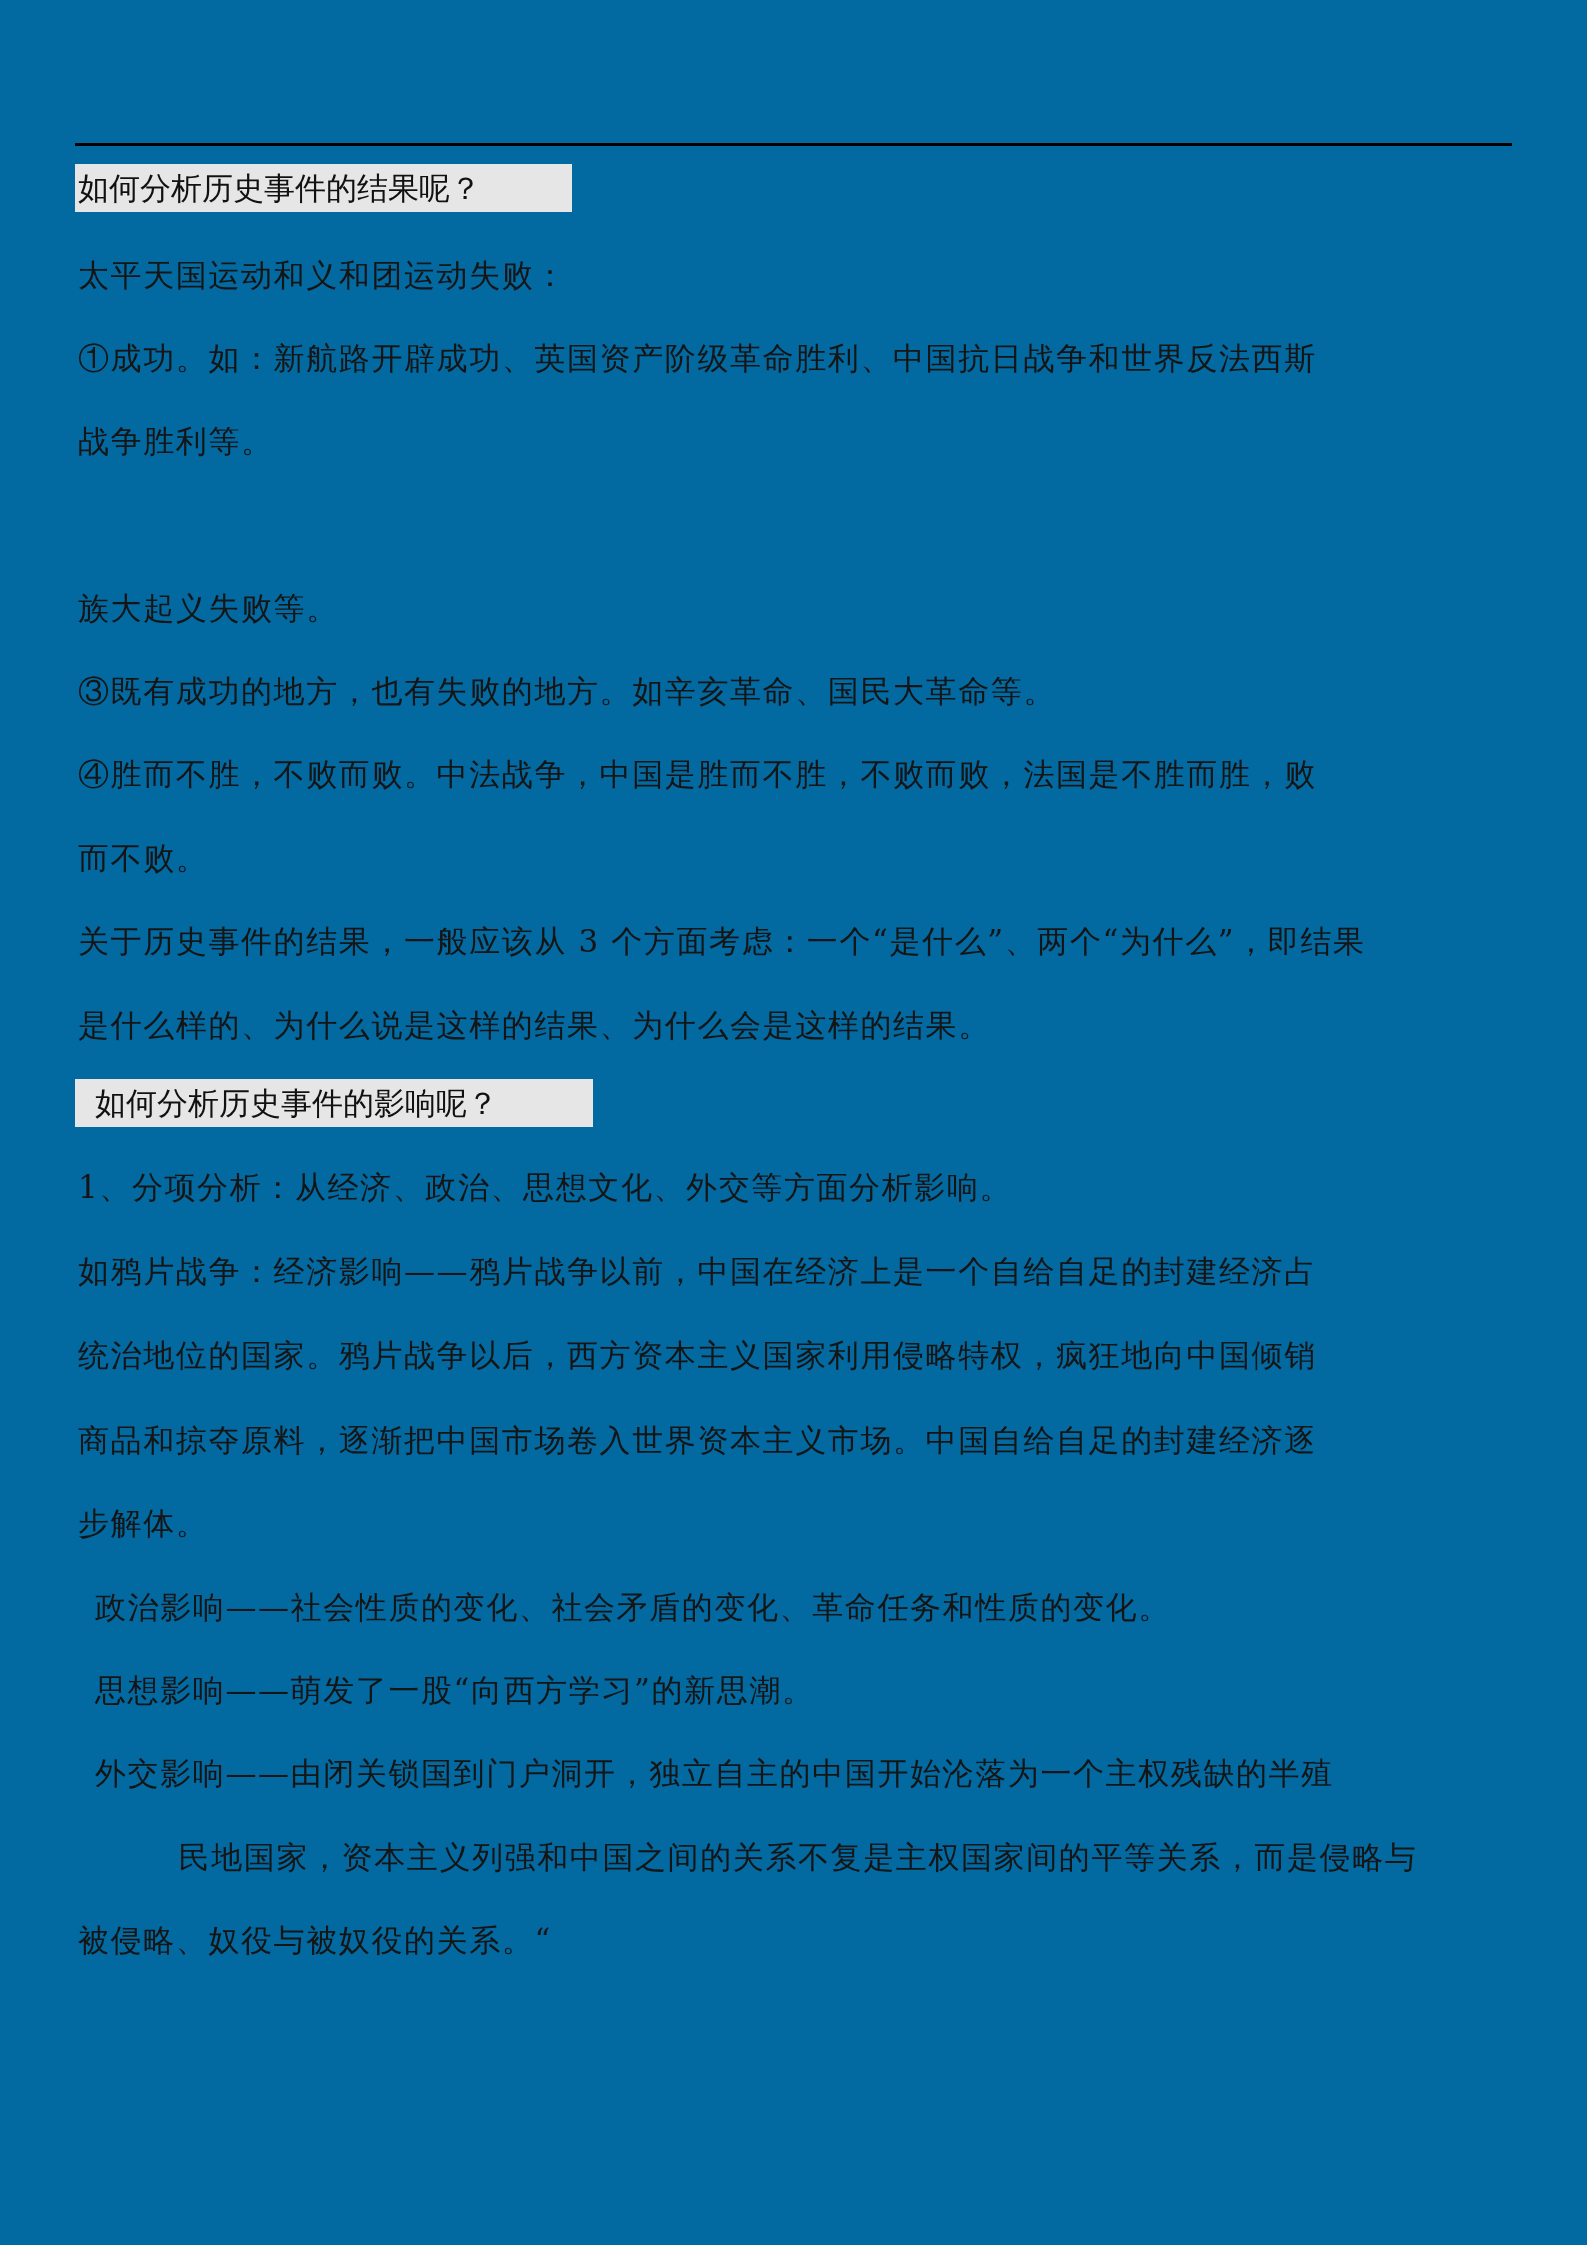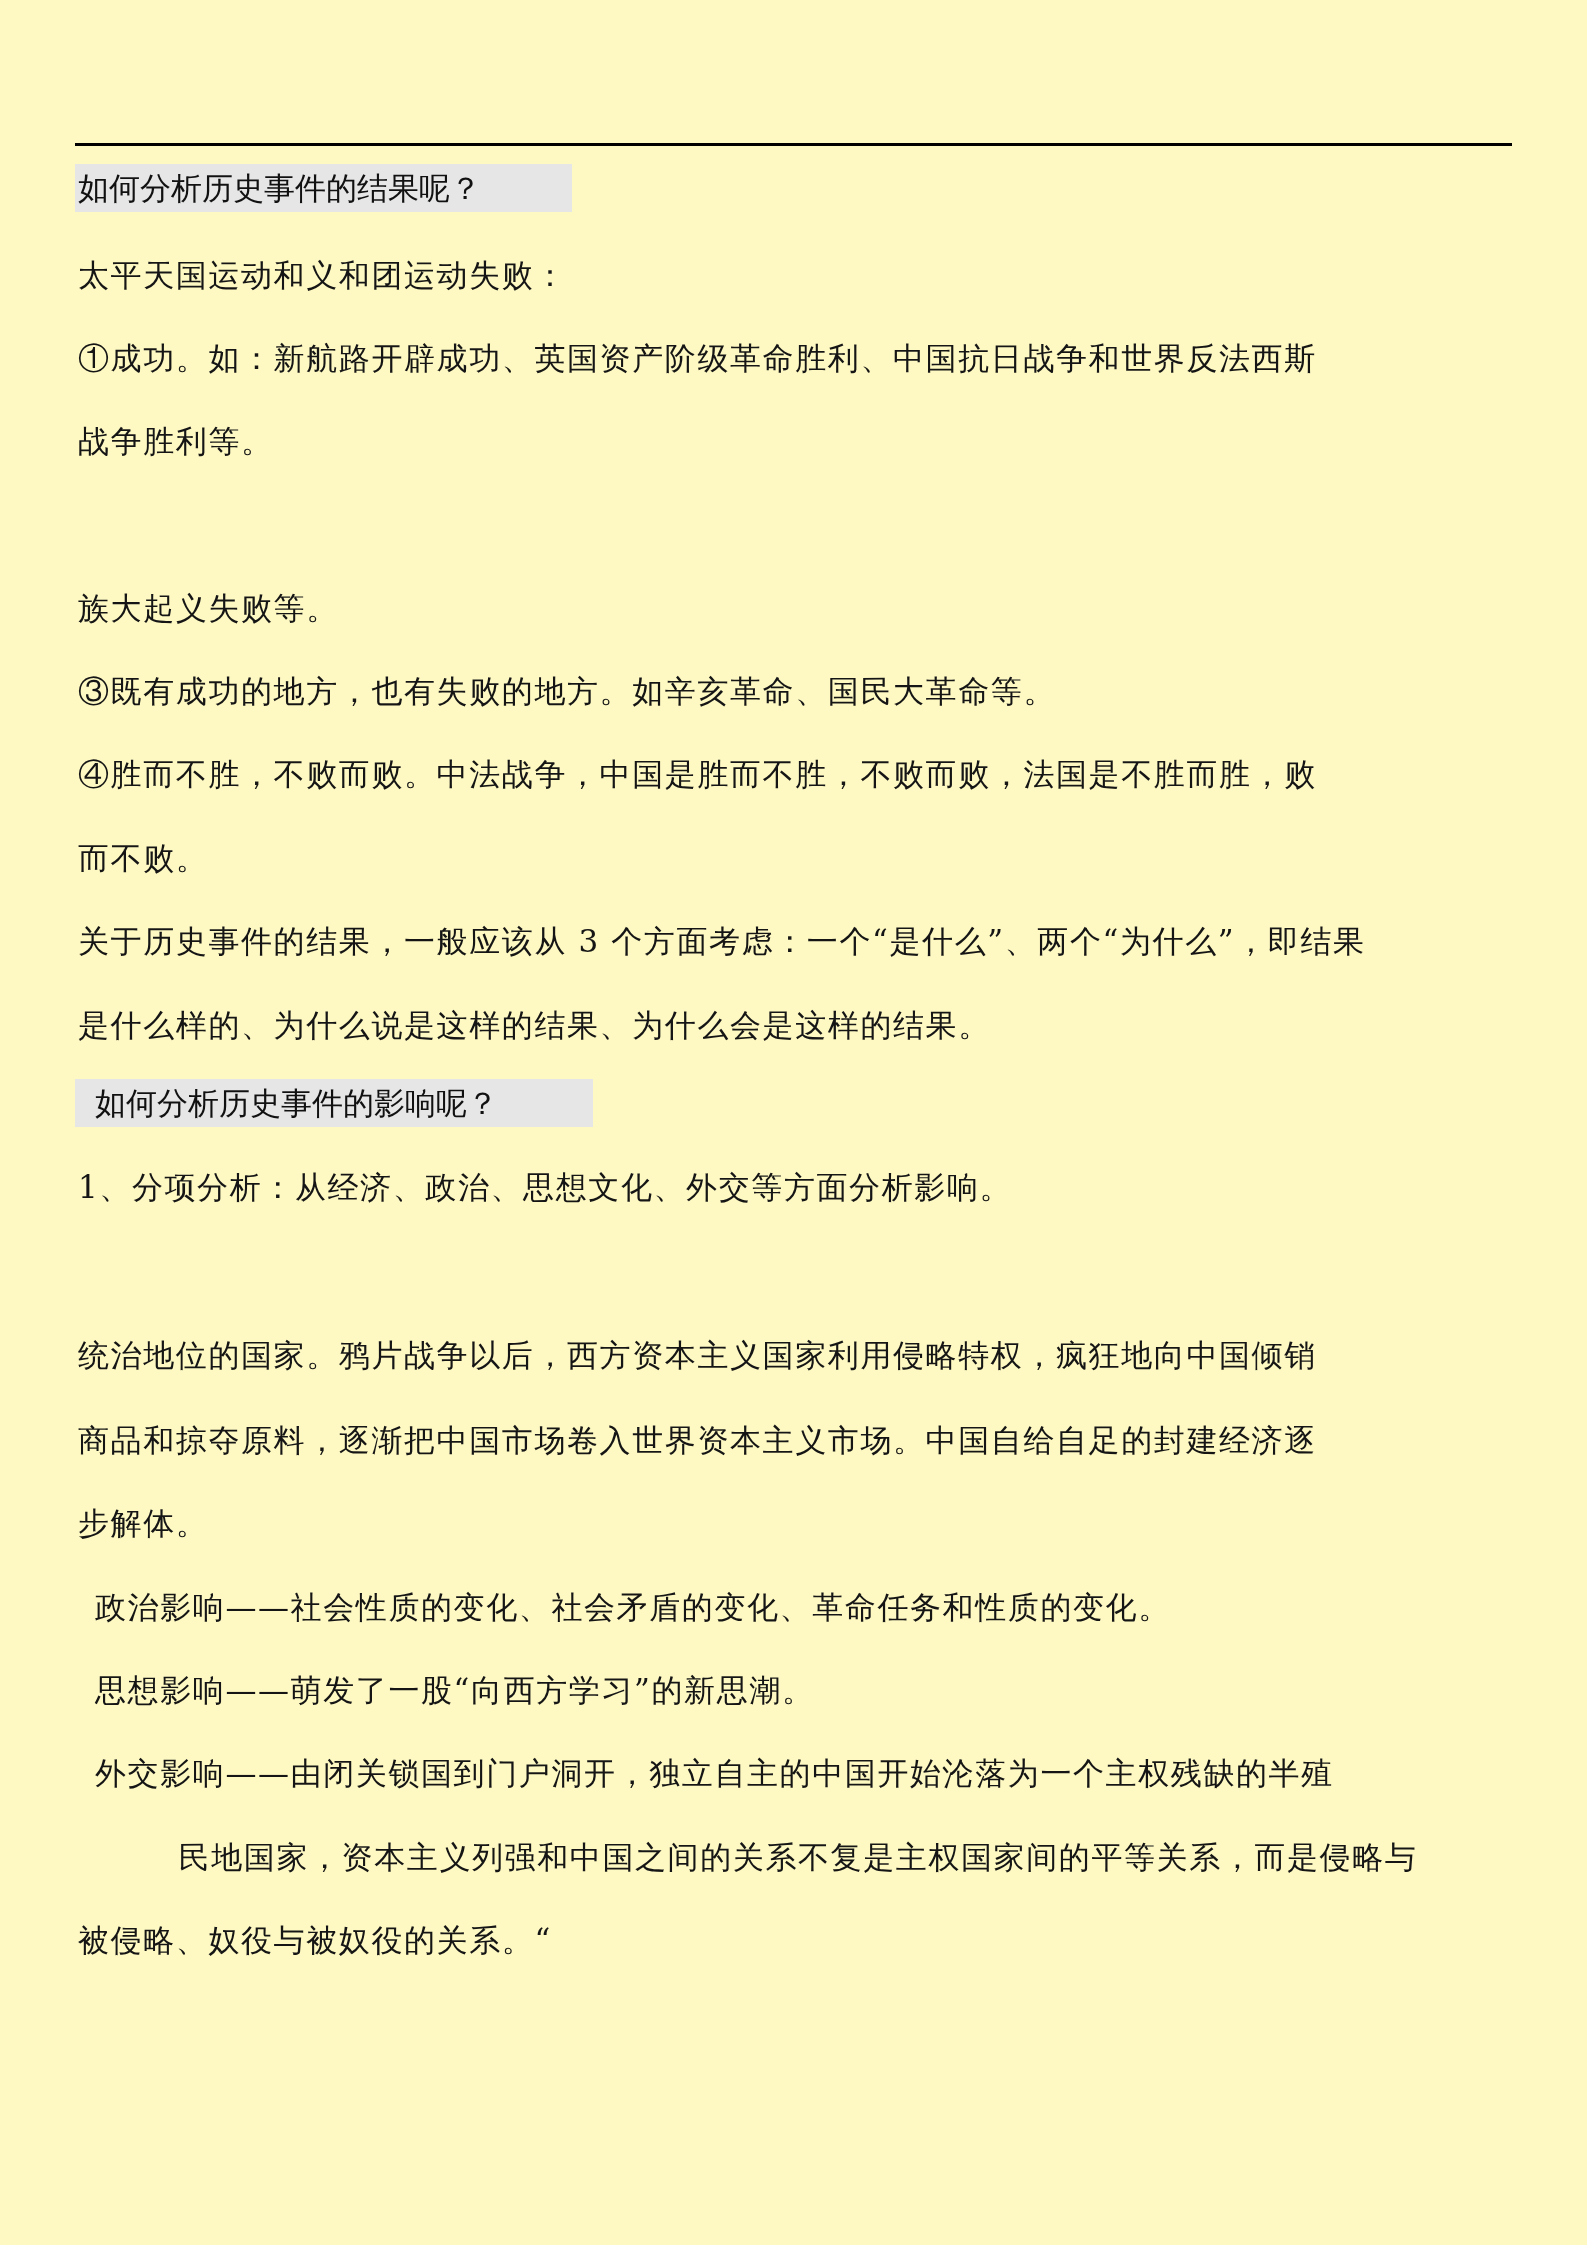--- a/index.html
+++ b/index.html
@@ -14,21 +14,21 @@
       overflow: hidden;
       font-family: "DejaVu Serif", "Liberation Serif", serif;
       color: #111111;
     }
     .page {
       position: absolute;
       left: 0;
       top: 0;
       width: 1587px;
       height: 2245px;
-      background: #fef9c3;
+      background: #0369a1;
     }
     .header-rule {
       position: absolute;
       left: 75px;
       top: 143px;
       width: 1437px;
       height: 3px;
       background: #000000;
     }
     .heading {
@@ -89,20 +89,21 @@
   <div class="line" style="top:754px;">④胜而不胜，不败而败。中法战争，中国是胜而不胜，不败而败，法国是不胜而胜，败</div>
   <div class="line" style="top:838px;">而不败。</div>
 
   <div class="line" style="top:921px;">关于历史事件的结果，一般应该从 3 个方面考虑：一个“是什么”、两个“为什么”，即结果</div>
   <div class="line" style="top:1005px;">是什么样的、为什么说是这样的结果、为什么会是这样的结果。</div>
 
   <div class="heading h2">如何分析历史事件的影响呢？</div>
 
   <div class="line" style="top:1167px;">1、分项分析：从经济、政治、思想文化、外交等方面分析影响。</div>
 
+  <div class="line" style="top:1251px;">如鸦片战争：经济影响——鸦片战争以前，中国在经济上是一个自给自足的封建经济占</div>
   <div class="line" style="top:1335px;">统治地位的国家。鸦片战争以后，西方资本主义国家利用侵略特权，疯狂地向中国倾销</div>
   <div class="line" style="top:1420px;">商品和掠夺原料，逐渐把中国市场卷入世界资本主义市场。中国自给自足的封建经济逐</div>
   <div class="line" style="top:1503px;">步解体。</div>
 
   <div class="line indent" style="top:1587px;">政治影响——社会性质的变化、社会矛盾的变化、革命任务和性质的变化。</div>
 
   <div class="line indent" style="top:1670px;">思想影响——萌发了一股“向西方学习”的新思潮。</div>
 
   <div class="line indent" style="top:1753px;">外交影响——由闭关锁国到门户洞开，独立自主的中国开始沦落为一个主权残缺的半殖</div>
   <div class="line" style="top:1837px;text-align:center;">民地国家，资本主义列强和中国之间的关系不复是主权国家间的平等关系，而是侵略与</div>

